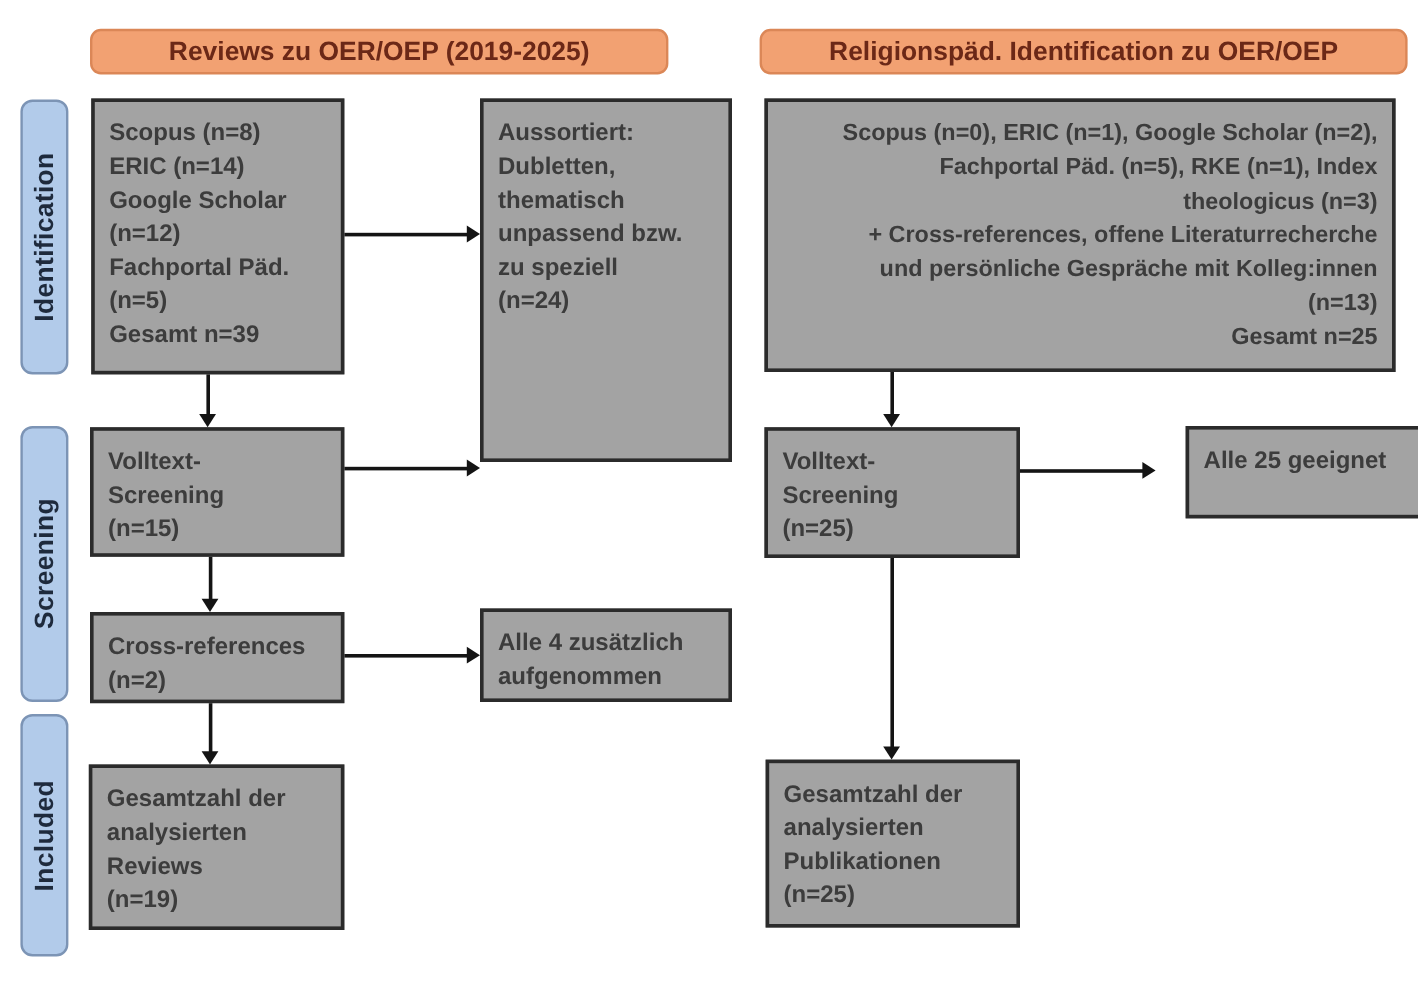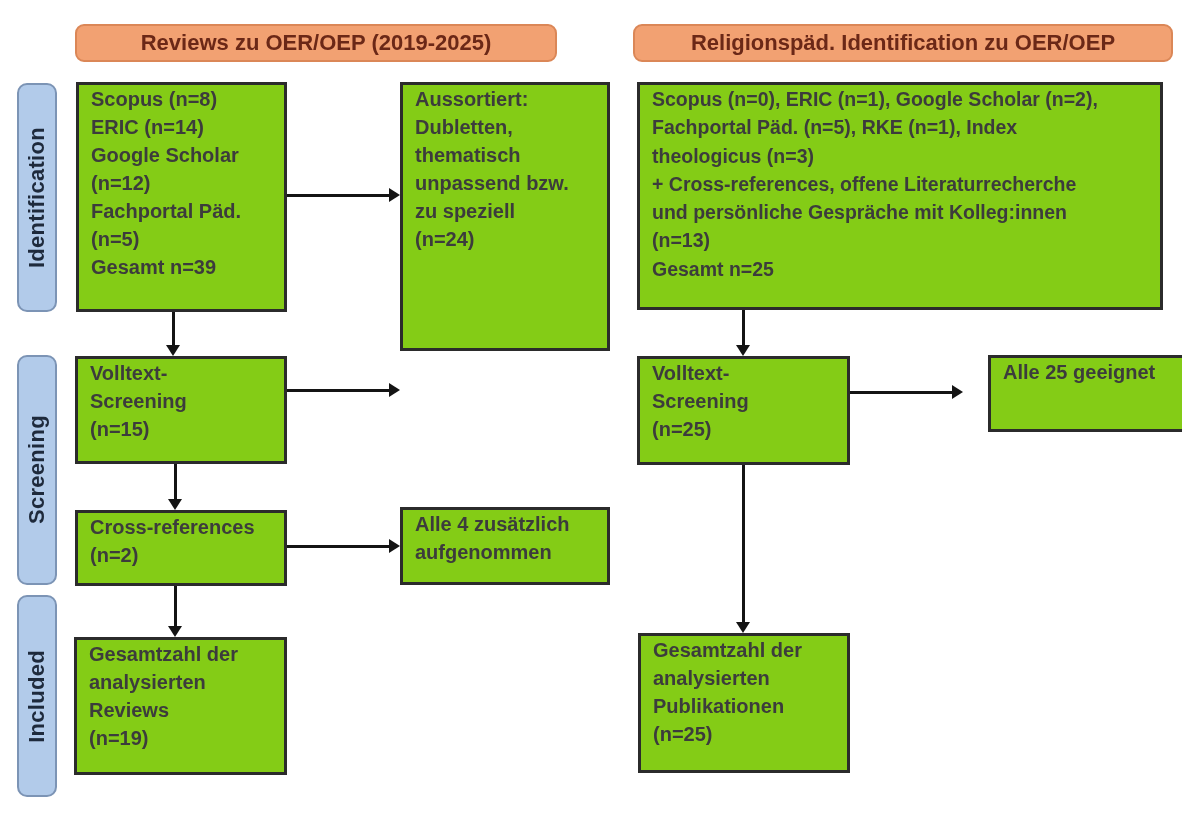--- a/index.html
+++ b/index.html
@@ -30,28 +30,28 @@
     border-radius:10px;
     display:flex; align-items:center; justify-content:center;
   }
   .stage span {
     writing-mode:vertical-rl; transform:rotate(180deg);
     font-size:22px; font-weight:700; color:var(--stage-text);
     letter-spacing:0.3px; white-space:nowrap;
   }
   .box {
     position:absolute; box-sizing:border-box;
-    background:#84cc16;
+    background:#a3a3a3;
     border:3px solid var(--box-border);
     color:var(--box-text);
     font-size:20px; font-weight:700; line-height:1.4;
-    padding:0 12px;
+    padding:12px 12px;
     white-space:pre-line;
   }
-  .box.wide { font-size:19.5px; line-height:1.45; }
+  .box.wide { font-size:19.5px; line-height:1.45;text-align:right; }
   .arrow-h, .arrow-v { position:absolute; }
   .arrow-h .shaft { position:absolute; left:0; right:9px; top:50%; height:3px; margin-top:-1.5px; background:var(--arrow); }
   .arrow-h .head {
     position:absolute; right:0; top:50%; margin-top:-7px; width:0; height:0;
     border-left:11px solid var(--arrow); border-top:7px solid transparent; border-bottom:7px solid transparent;
   }
   .arrow-v .shaft { position:absolute; top:0; bottom:9px; left:50%; width:3px; margin-left:-1.5px; background:var(--arrow); }
   .arrow-v .head {
     position:absolute; bottom:0; left:50%; margin-left:-7px; width:0; height:0;
     border-top:11px solid var(--arrow); border-left:7px solid transparent; border-right:7px solid transparent;
@@ -75,21 +75,21 @@
     <span>Included</span>
   </div>
 
   <div class="box" style="left:76px; top:82px; width:211px; height:230px;">Scopus (n=8)
 ERIC (n=14)
 Google Scholar
 (n=12)
 Fachportal Päd.
 (n=5)
 Gesamt n=39</div>
-  <div class="box" style="left:400px; top:82px; width:210px; height:269px;">Aussortiert:
+  <div class="box" style="left:400px; top:82px; width:210px; height:303px;">Aussortiert:
 Dubletten,
 thematisch
 unpassend bzw.
 zu speziell
 (n=24)</div>
   <div class="box" style="left:75px; top:356px; width:212px; height:108px;">Volltext-
 Screening
 (n=15)</div>
   <div class="box" style="left:75px; top:510px; width:212px; height:76px;">Cross-references
 (n=2)</div>

